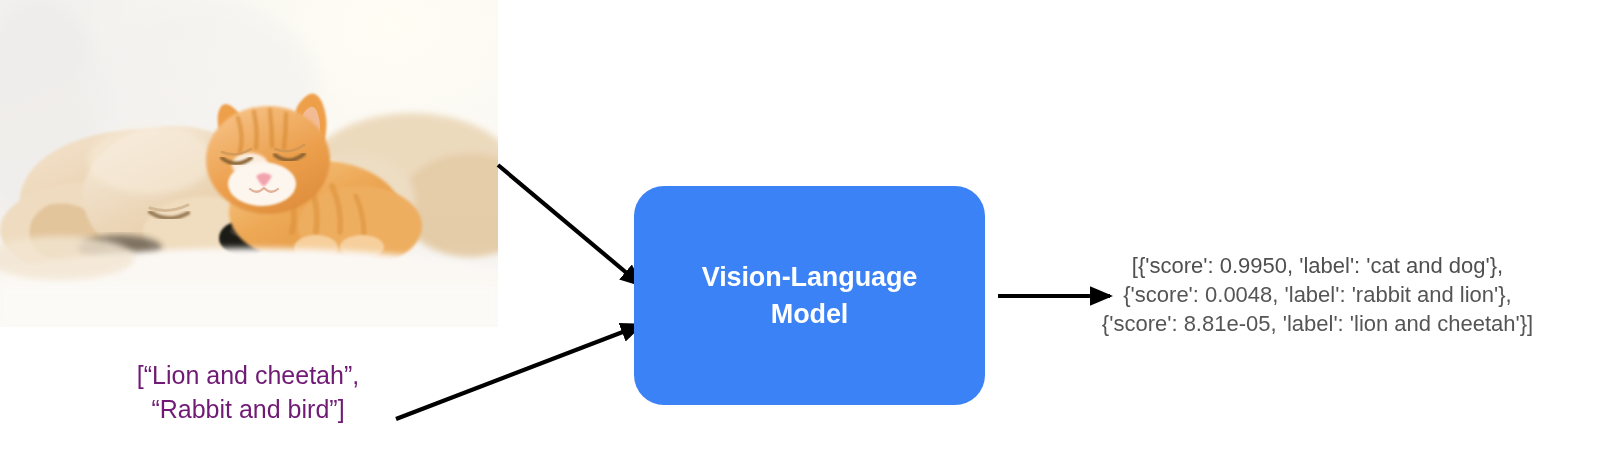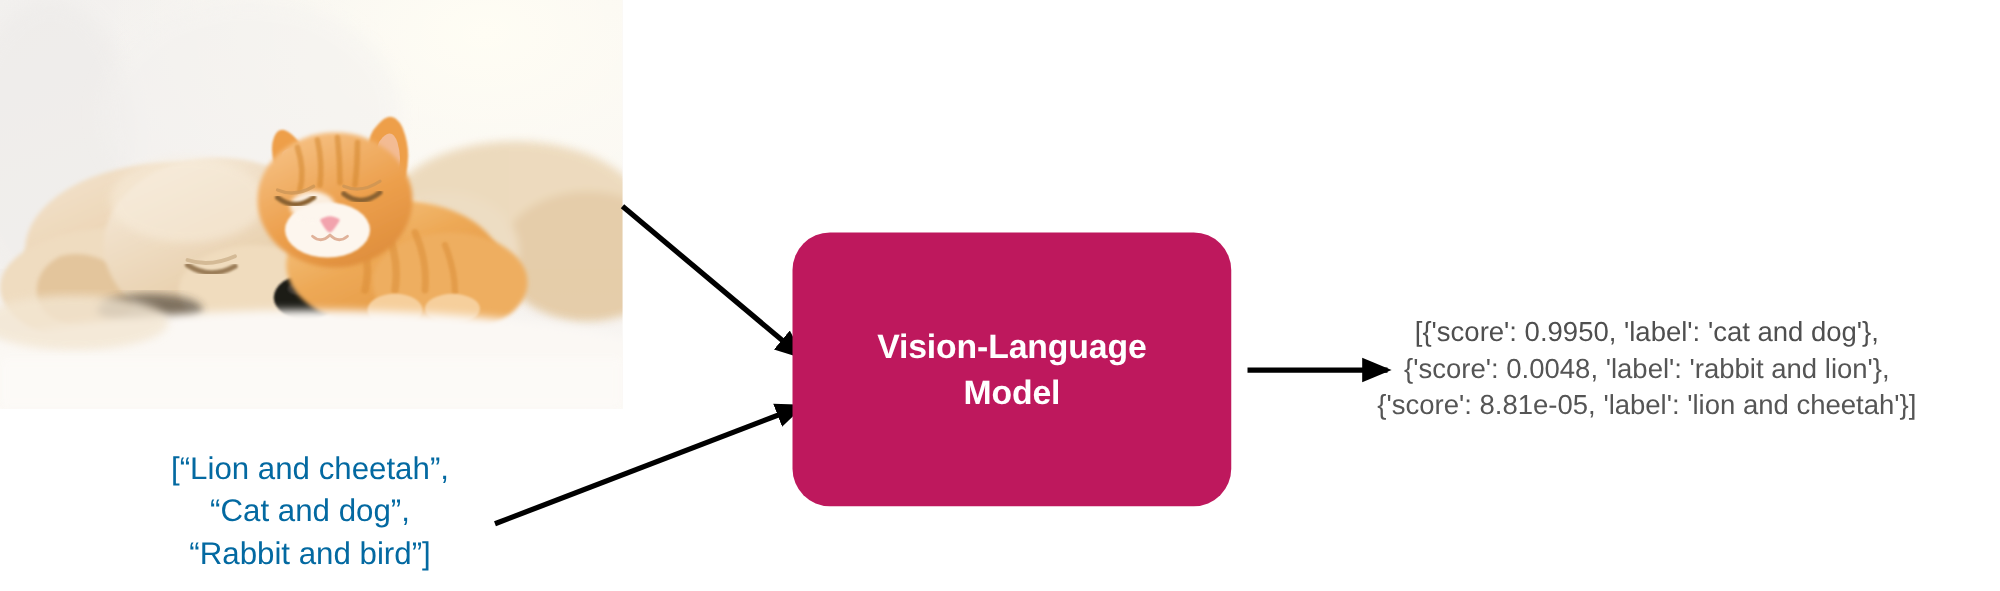--- a/index.html
+++ b/index.html
@@ -54,21 +54,21 @@
     letter-spacing: -0.1px;
   }
 
   
   .prompt-list {
     position: absolute;
     left: 100px;
     top: 358px;
     width: 296px;
     text-align: center;
-    color: #0369a1;
+    color: #701a75;
     font-size: 25px;
     line-height: 1.36;
   }
   .prompt-line { white-space: pre; }
 
   .output-block {
     position: absolute;
     left: 1040px;
     top: 252px;
     width: 555px;
@@ -234,25 +234,24 @@
         <path d="M 0 0.8 L 10 5 L 0 9.2 z" fill="#000000"></path>
       </marker>
     </defs>
     <line x1="498" y1="165" x2="641" y2="285" stroke="#000000" stroke-width="4.2" marker-end="url(#ah)"></line>
     <line x1="396" y1="419" x2="641" y2="325" stroke="#000000" stroke-width="4.2" marker-end="url(#ah)"></line>
     <line x1="998" y1="296" x2="1110" y2="296" stroke="#000000" stroke-width="4.2" marker-end="url(#ah)"></line>
   </svg>
 
   <div class="prompt-list">
     <div class="prompt-line">[“Lion and cheetah”,</div>
-    <div class="prompt-line">“Cat and dog”,</div>
     <div class="prompt-line">“Rabbit and bird”]</div>
   </div>
 
-  <div id="model-box" style="background: #be185d;">
+  <div id="model-box" style="background: #3b82f6;">
     <div id="model-box-label" style="color: rgb(255, 255, 255);">Vision-Language
 Model</div>
   </div>
 
   <div class="output-block">
     <div class="output-line bold">[{'score': 0.9950, 'label': 'cat and dog'},</div>
     <div class="output-line">{'score': 0.0048, 'label': 'rabbit and lion'},</div>
     <div class="output-line">{'score': 8.81e-05, 'label': 'lion and cheetah'}]</div>
   </div>
 

